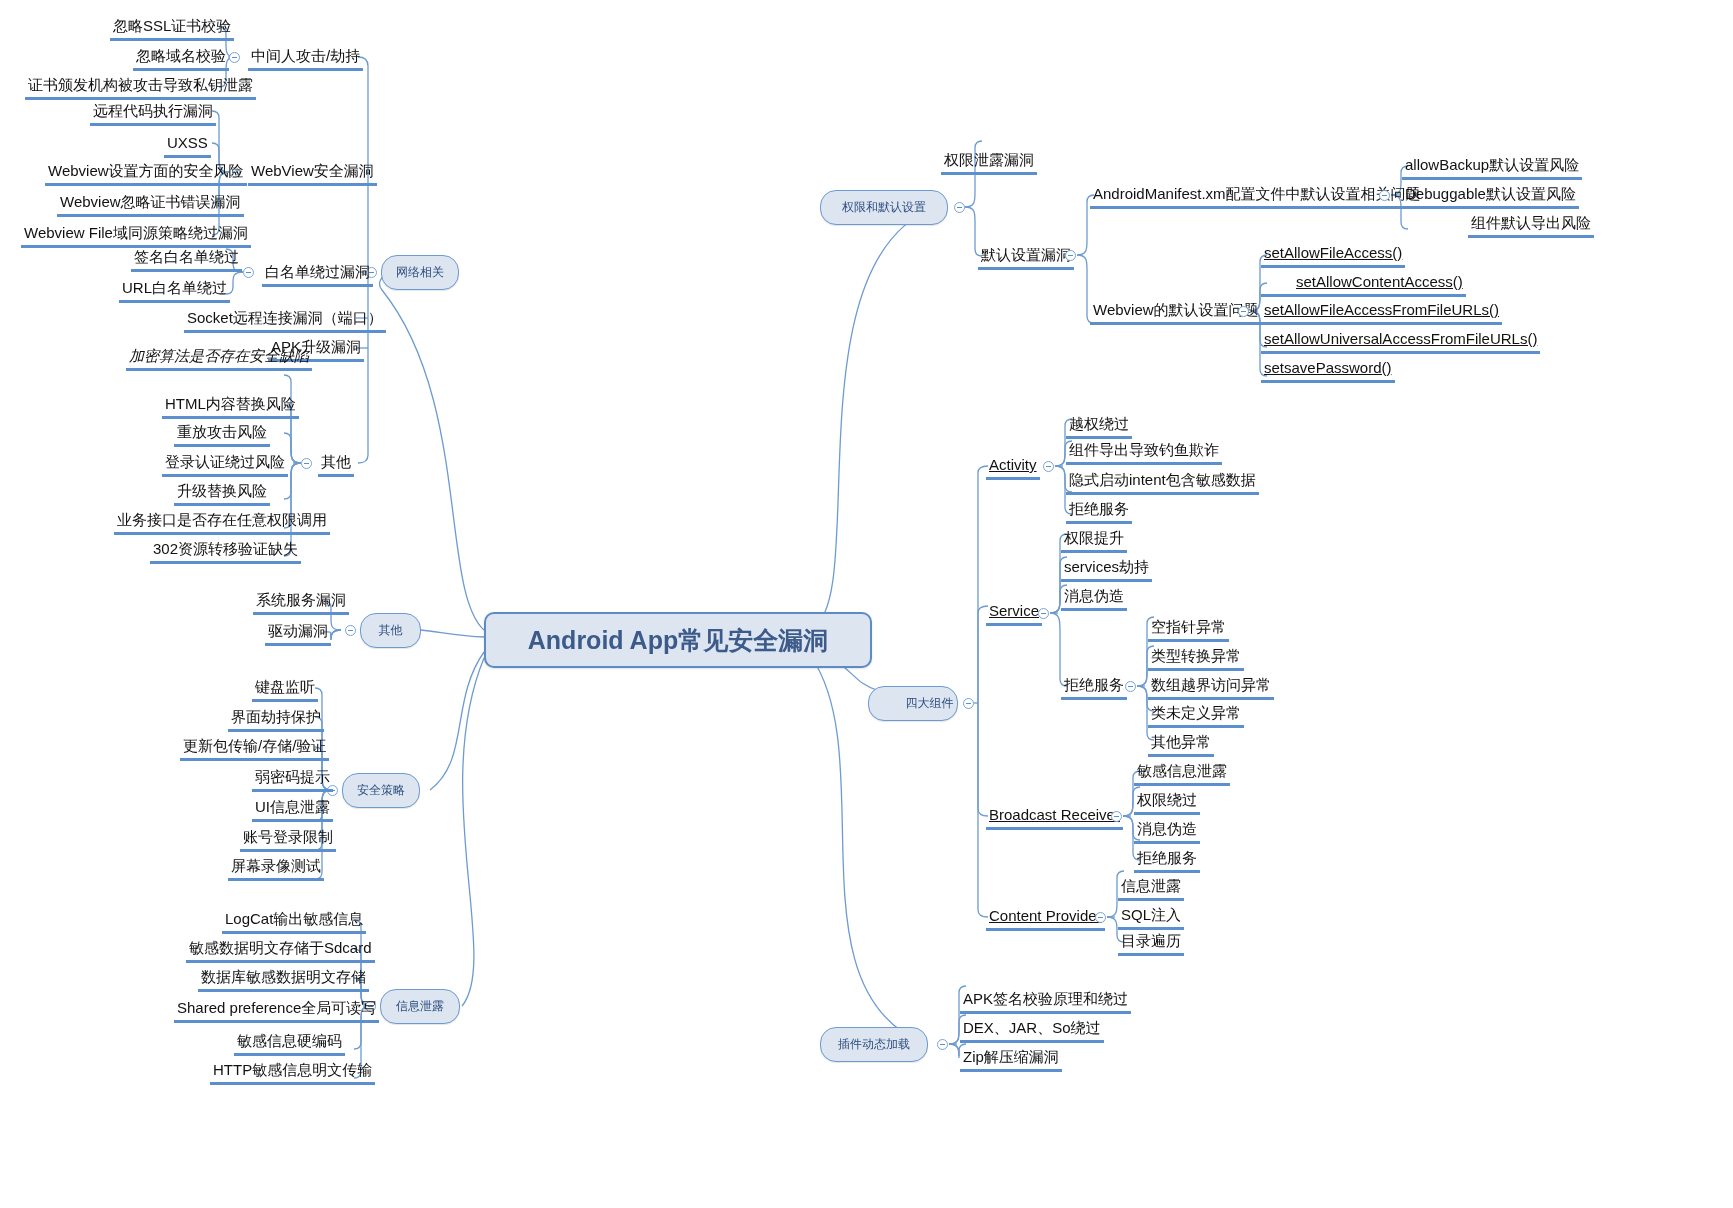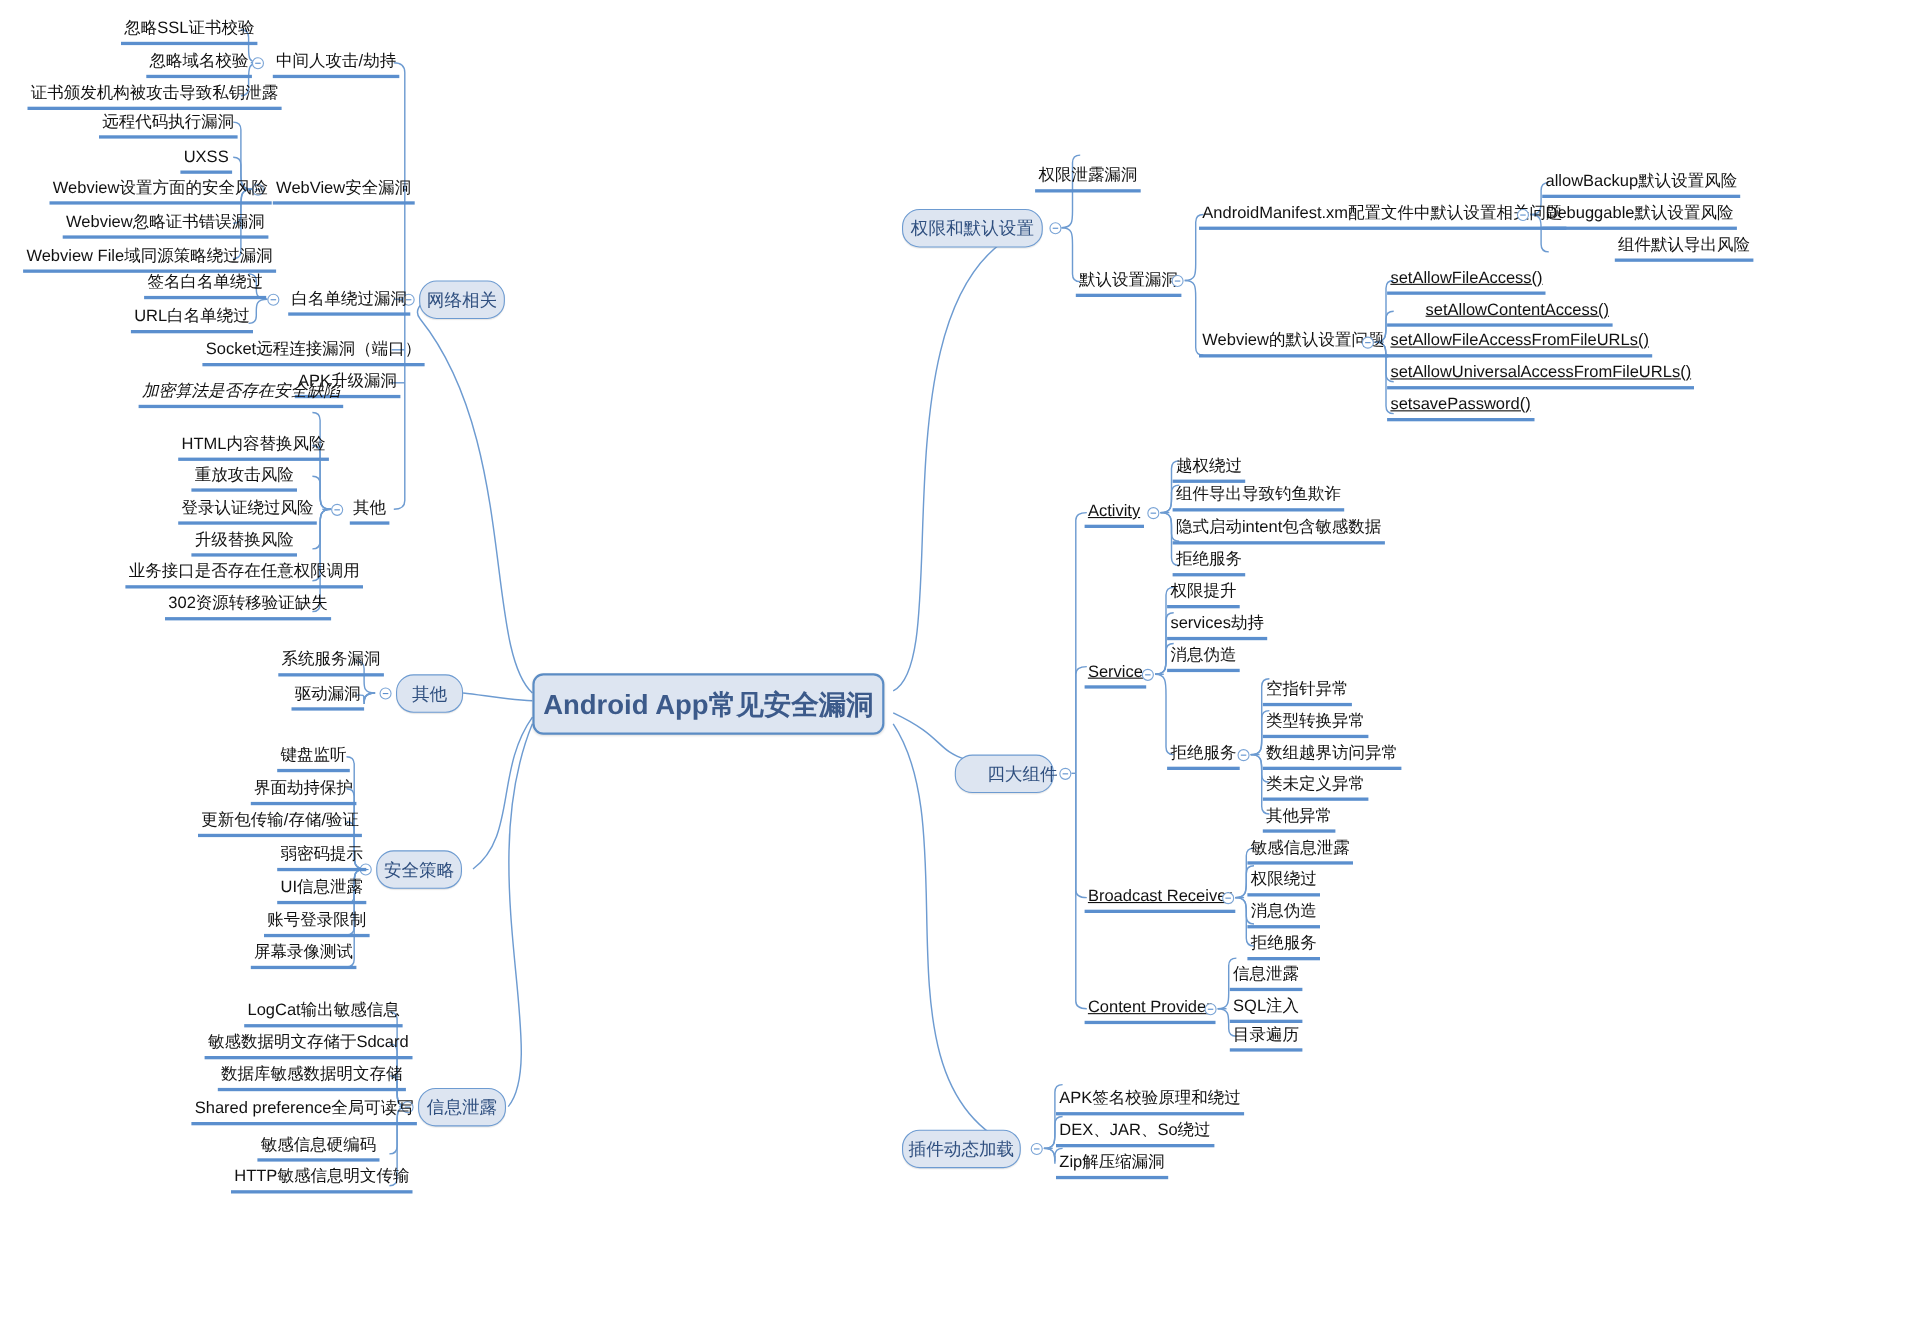--- a/index.html
+++ b/index.html
@@ -14,22 +14,22 @@
   .root{
     background:#dde5f1;border:2px solid #5b8cc4;border-radius:10px;
     color:#3c5a8a;font-weight:bold;font-size:25px;
     padding:14px 26px;box-sizing:border-box;
     display:flex;align-items:center;justify-content:center;
     box-shadow:0 1px 2px rgba(0,0,0,.12);
   }
   
   .topic{
     background:#dde5f1;border:1.6px solid #6d9bd1;border-radius:16px;
-    color:#2f4f7f;font-size:16px;padding:7px 14px;box-sizing:border-box;
-    display:flex;align-items:flex-start;justify-content:center;
+    color:#2f4f7f;font-size:12px;padding:7px 14px;box-sizing:border-box;
+    display:flex;align-items:center;justify-content:center;
     box-shadow:0 1px 1px rgba(0,0,0,.10);
   }
   
   .leaf{
     font-size:15px;color:#111;padding:0 3px 3px 3px;
     display:inline-block;line-height:19px;
   }
   .leaf.u{border-bottom:3.2px solid #5b8fce;}
   .leaf.en{font-size:15px;text-decoration:underline;}
 
@@ -202,21 +202,21 @@
 
     <g fill="none" stroke="#6d9bd1" stroke-width="1.3">
       <path d="M949,1044 C959,1044 959,1038 959,1030 L959,993 C959,988 961,986 966,986"></path>
       <path d="M949,1044 C959,1044 959,1038 959,1031 L959,1022 C959,1017 961,1015 966,1015"></path>
       <path d="M949,1044 L957,1044"></path>
       <path d="M949,1044 C959,1044 959,1050 959,1056 L959,1051 C959,1051 959,1051 959,1051"></path>
       <path d="M949,1044 C959,1044 959,1050 959,1058 L959,1051 C959,1046 961,1044 966,1044"></path>
     </g>
   </svg>
 
-  <div class="node root" style="left:484px;top:612px;width:320px;height:56px;">
+  <div class="node root" style="left:484px;top:612px;width:388px;height:56px;">
     <span>Android App常见安全漏洞</span>
   </div>
 
   <div class="node topic" style="left:381px;top:255px;width:78px;height:35px;">
     <span>网络相关</span>
   </div>
   <div class="toggle" style="left:366px;top:267px;"></div>
 
   <div class="node leaf u" style="left:248px;top:46px;">
     <span>中间人攻击/劫持</span>

